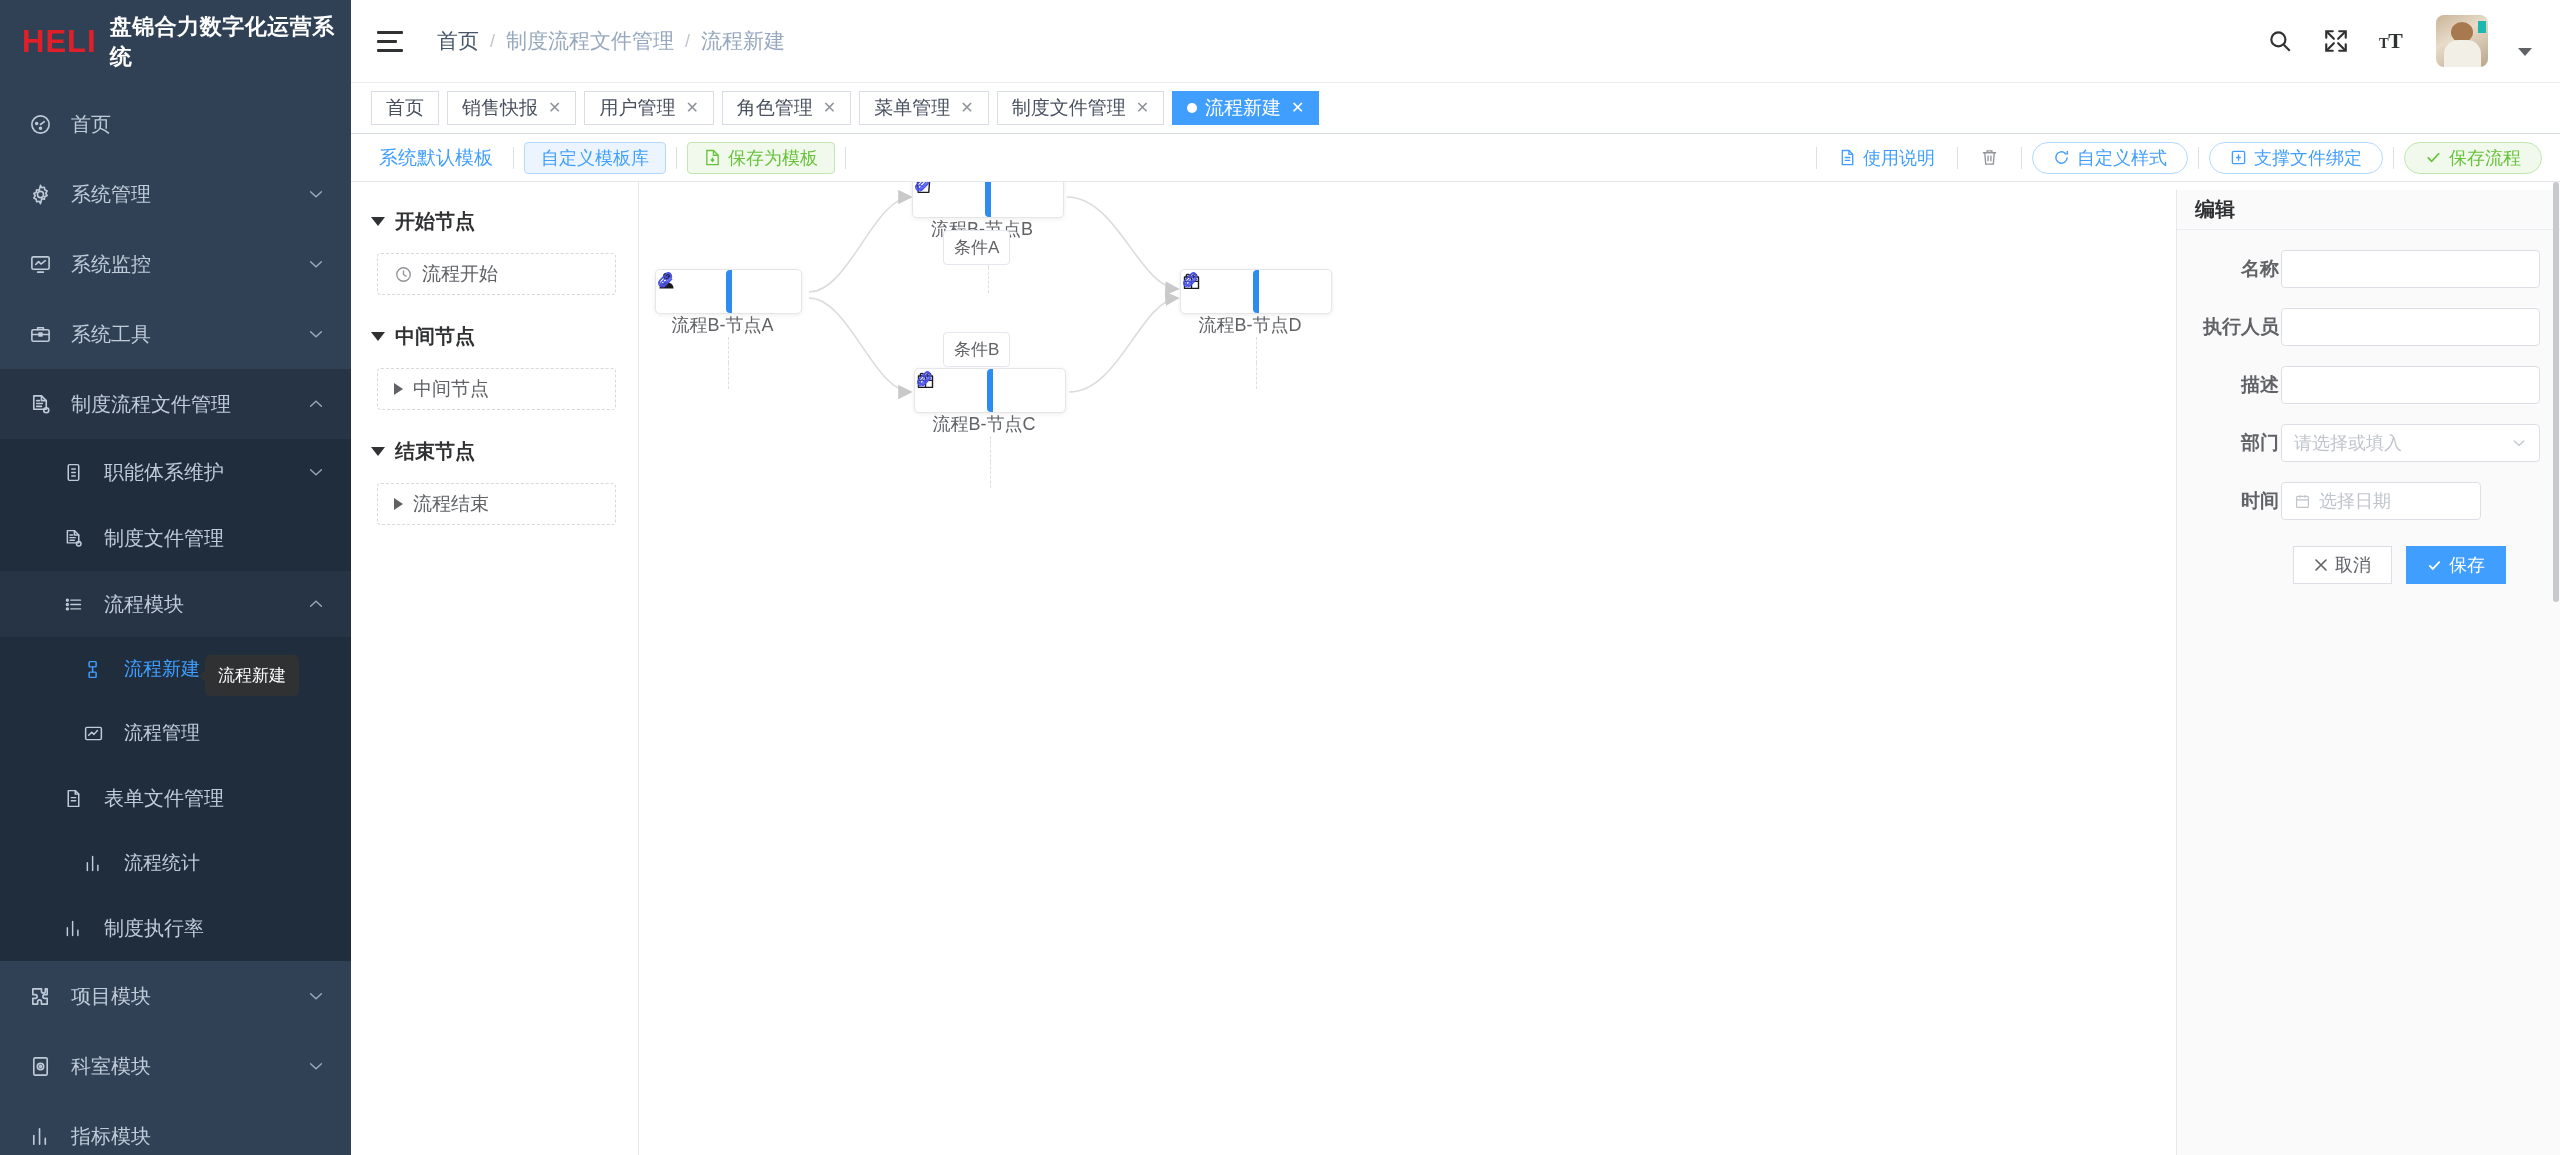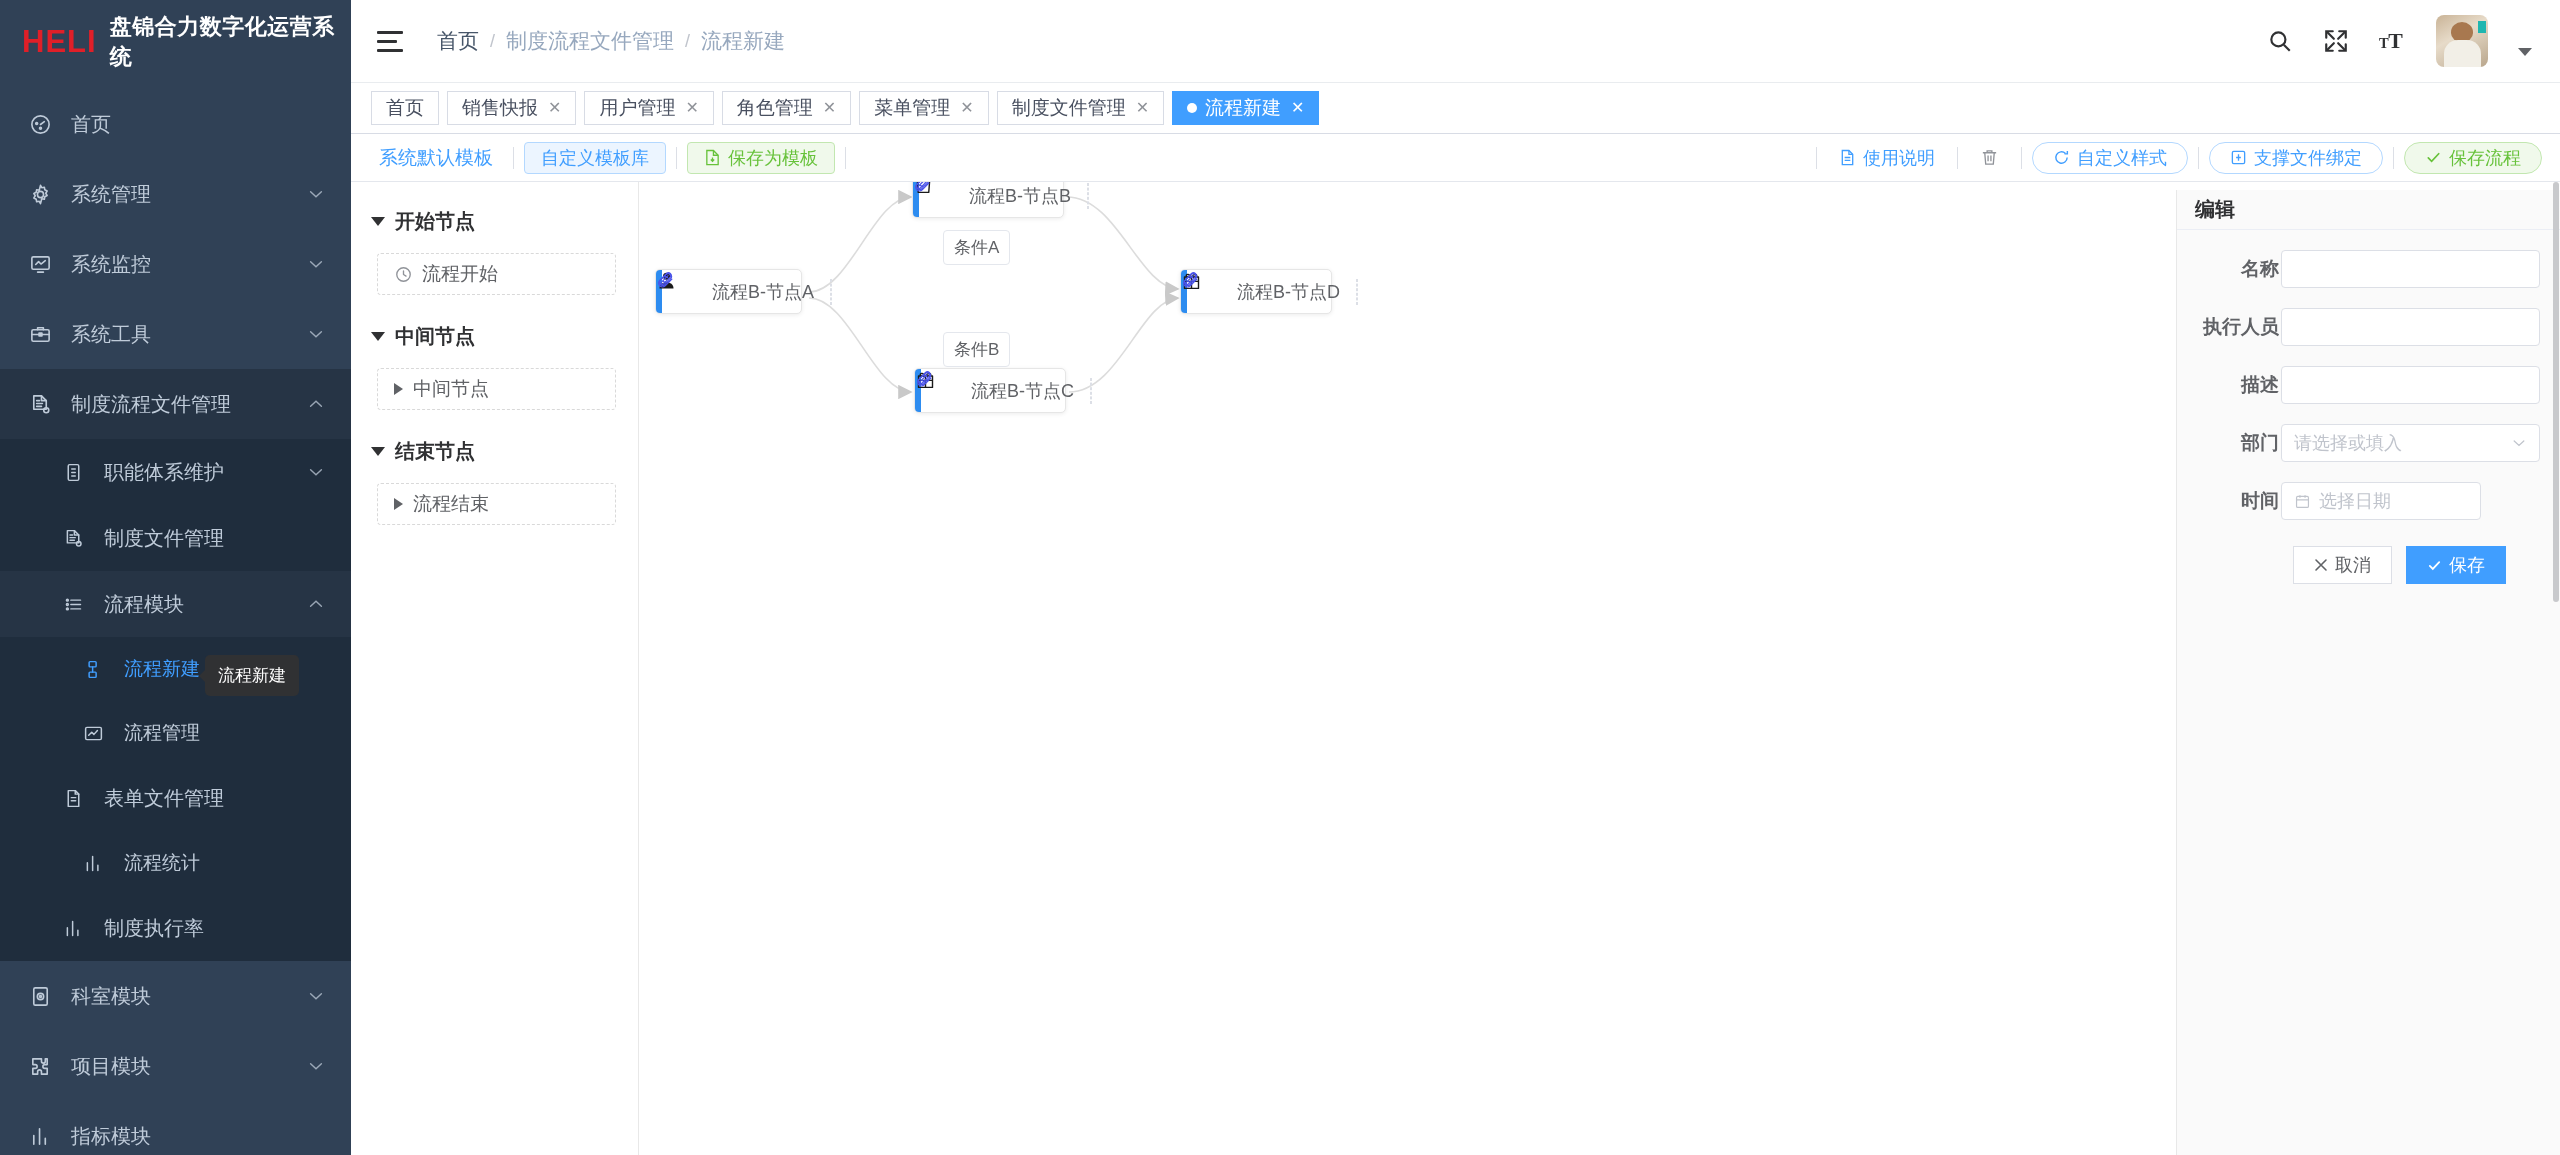--- a/index.html
+++ b/index.html
@@ -183,20 +183,21 @@
   #canvas {
     position: absolute; left: 639px; top: 182px; width: 1537px; height: 973px;
     background: #fff; overflow: hidden;
   }
   #canvas svg { position: absolute; left: 0; top: 0; }
   .fnode {
     position: absolute; height: 45px; background: #fff;
     border: 1px solid #e6e6e6; border-radius: 5px;
     display: flex; align-items: center; box-shadow: 0 1px 4px rgba(0,0,0,.08);
     cursor: move;
+    flex-direction: column;
   }
   .fnode .bar { width: 6px; height: 100%; background: #2d8cf0; border-radius: 4px 0 0 4px; flex:none;}
   .fnode .nicon { width: 46px; display: flex; justify-content: center; align-items: center; flex:none;}
   .fnode .ntext {
     font-size: 18px; color: #606266; white-space: nowrap; padding: 0 16px 0 4px;
   }
   .fnode .nsep { width: 1px; height: 26px; border-left: 1px dashed #dcdfe6; flex: none;}
   .fnode .nbtn {
     width: 42px; height: 100%; display: flex; align-items: center; justify-content: center;
     cursor: pointer;
@@ -416,38 +417,38 @@
           <span class="nv-ico">
             <svg width="21" height="21" viewBox="0 0 24 24" fill="none" stroke="#bfcbd9" stroke-width="1.7" stroke-linecap="round" stroke-linejoin="round">
               <path d="M5 20V11M11 20V4M17 20v-6"></path>
             </svg>
           </span>
     <span class="nv-label">制度执行率</span>
         </div>
         <div class="nav-item lvl1">
           <span class="nv-ico">
             <svg width="23" height="23" viewBox="0 0 24 24" fill="none" stroke="#bfcbd9" stroke-width="1.7" stroke-linecap="round" stroke-linejoin="round">
-              <rect x="5" y="3" width="14" height="18" rx="1.5"></rect>
-              <circle cx="12" cy="12" r="3.3"></circle>
-              <circle cx="12" cy="12" r="1"></circle>
-            </svg>
-          </span>
-    <span class="nv-label">科室模块</span>
+              <path d="M9 4h4v2.5a2 2 0 1 0 4 0V4h2v6h-2.5a2 2 0 1 0 0 4H19v6h-6v-2.5a2 2 0 1 0-4 0V20H4v-6h2.5a2 2 0 1 0 0-4H4V4h5z"></path>
+            </svg>
+          </span>
+    <span class="nv-label">项目模块</span>
           <span class="nv-arrow">
       <svg width="18" height="18" viewBox="0 0 20 20" fill="none" stroke="#bfcbd9" stroke-width="1.6" stroke-linecap="round">
               <path d="M4 7.5l6 5.5 6-5.5"></path>
             </svg></span>
         </div>
         <div class="nav-item lvl1">
           <span class="nv-ico">
             <svg width="23" height="23" viewBox="0 0 24 24" fill="none" stroke="#bfcbd9" stroke-width="1.7" stroke-linecap="round" stroke-linejoin="round">
-              <path d="M9 4h4v2.5a2 2 0 1 0 4 0V4h2v6h-2.5a2 2 0 1 0 0 4H19v6h-6v-2.5a2 2 0 1 0-4 0V20H4v-6h2.5a2 2 0 1 0 0-4H4V4h5z"></path>
-            </svg>
-          </span>
-    <span class="nv-label">项目模块</span>
+              <rect x="5" y="3" width="14" height="18" rx="1.5"></rect>
+              <circle cx="12" cy="12" r="3.3"></circle>
+              <circle cx="12" cy="12" r="1"></circle>
+            </svg>
+          </span>
+    <span class="nv-label">科室模块</span>
           <span class="nv-arrow">
       <svg width="18" height="18" viewBox="0 0 20 20" fill="none" stroke="#bfcbd9" stroke-width="1.6" stroke-linecap="round">
               <path d="M4 7.5l6 5.5 6-5.5"></path>
             </svg></span>
         </div>
         <div class="nav-item lvl1">
           <span class="nv-ico">
             <svg width="23" height="23" viewBox="0 0 24 24" fill="none" stroke="#bfcbd9" stroke-width="1.7" stroke-linecap="round" stroke-linejoin="round">
               <path d="M5 20V11M11 20V4M17 20v-6"></path>
             </svg>

